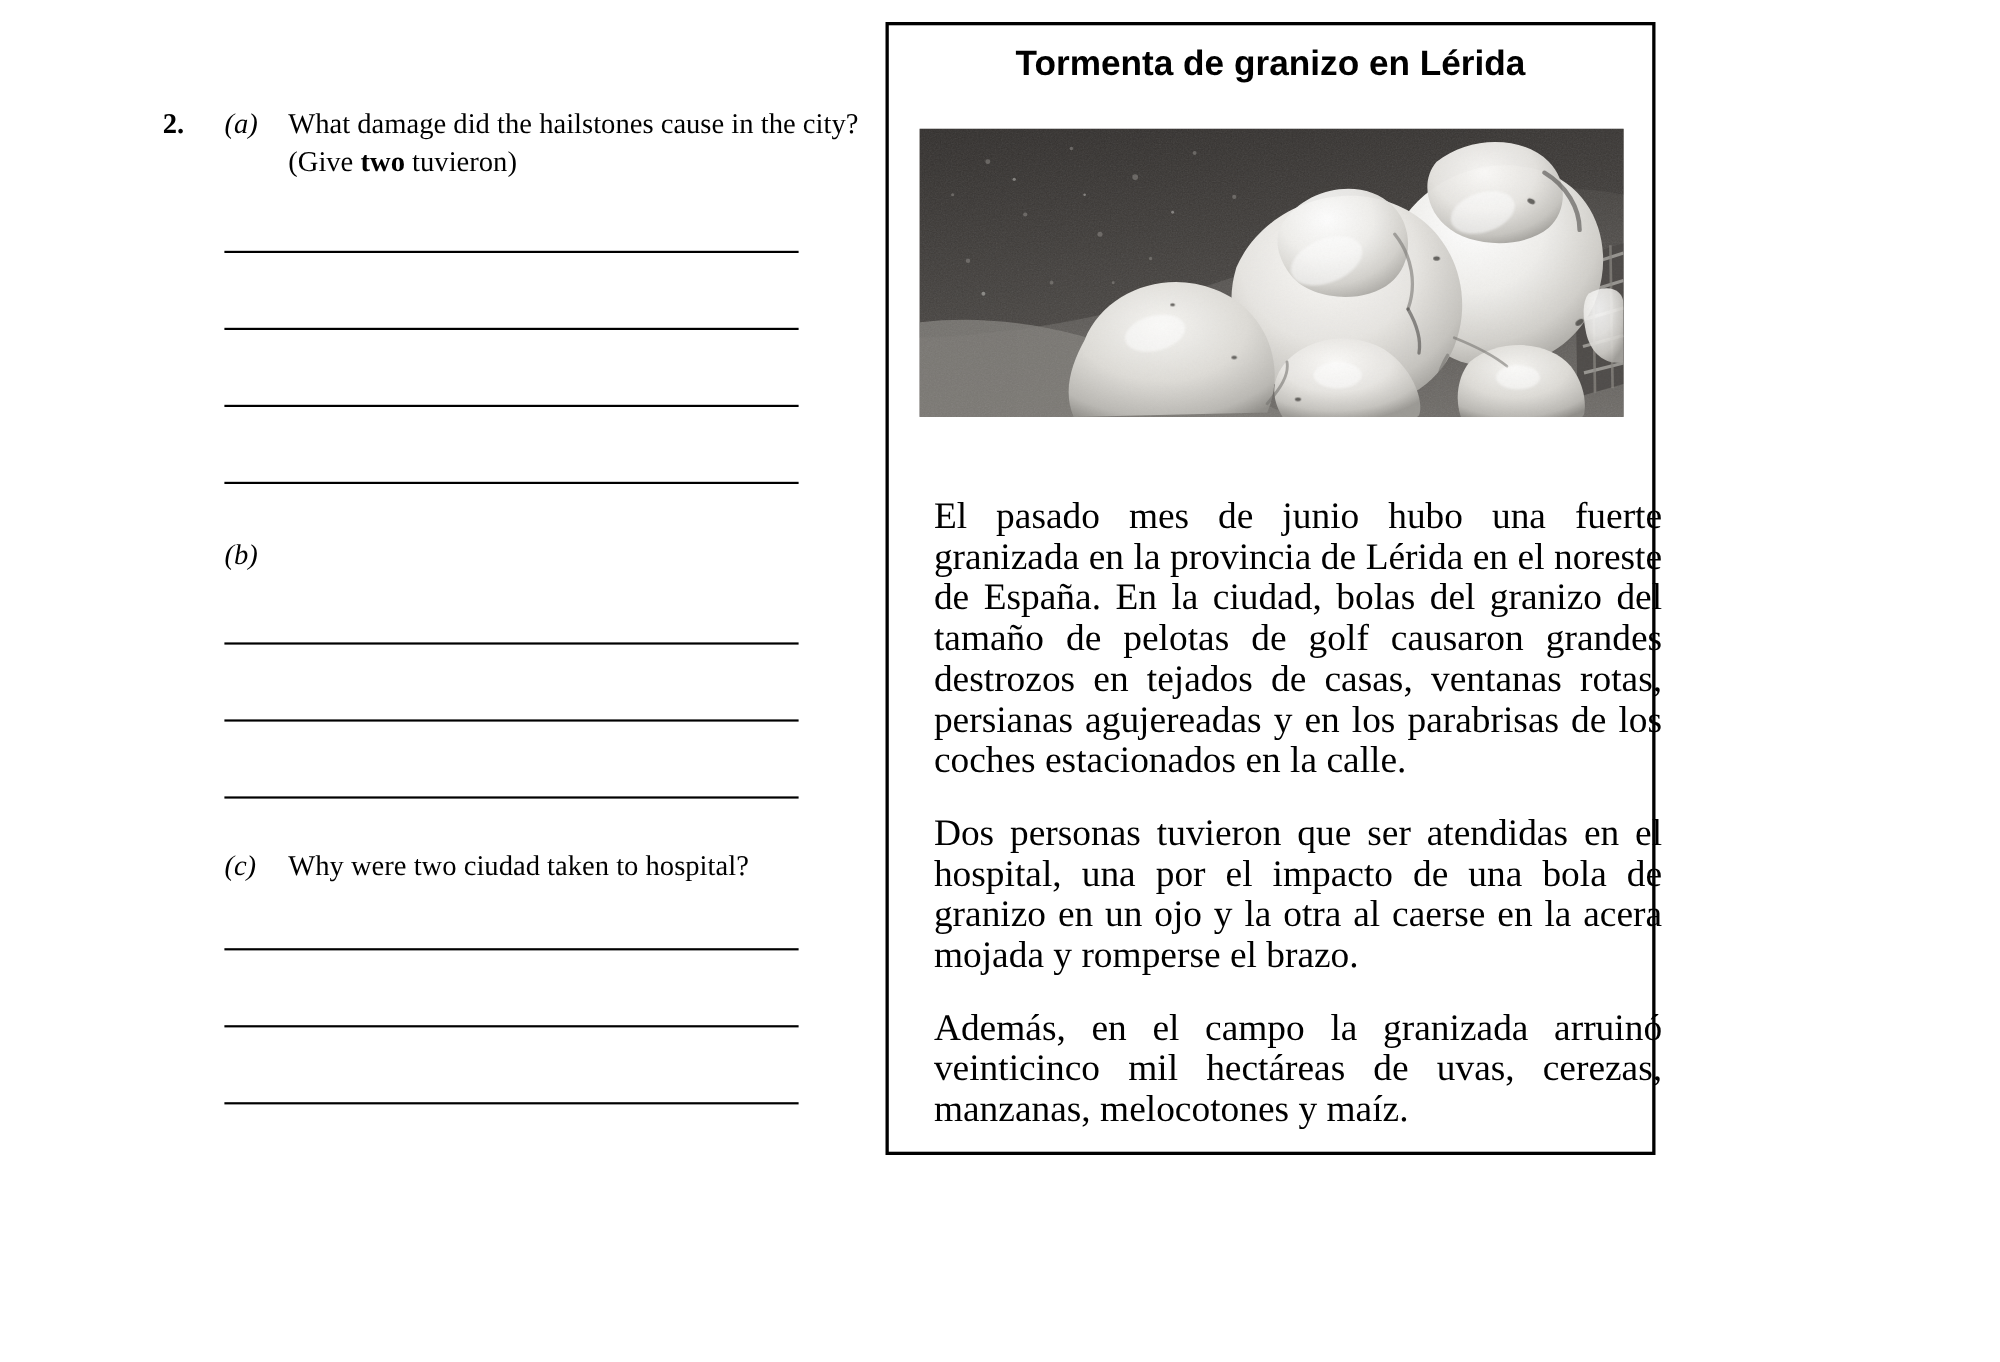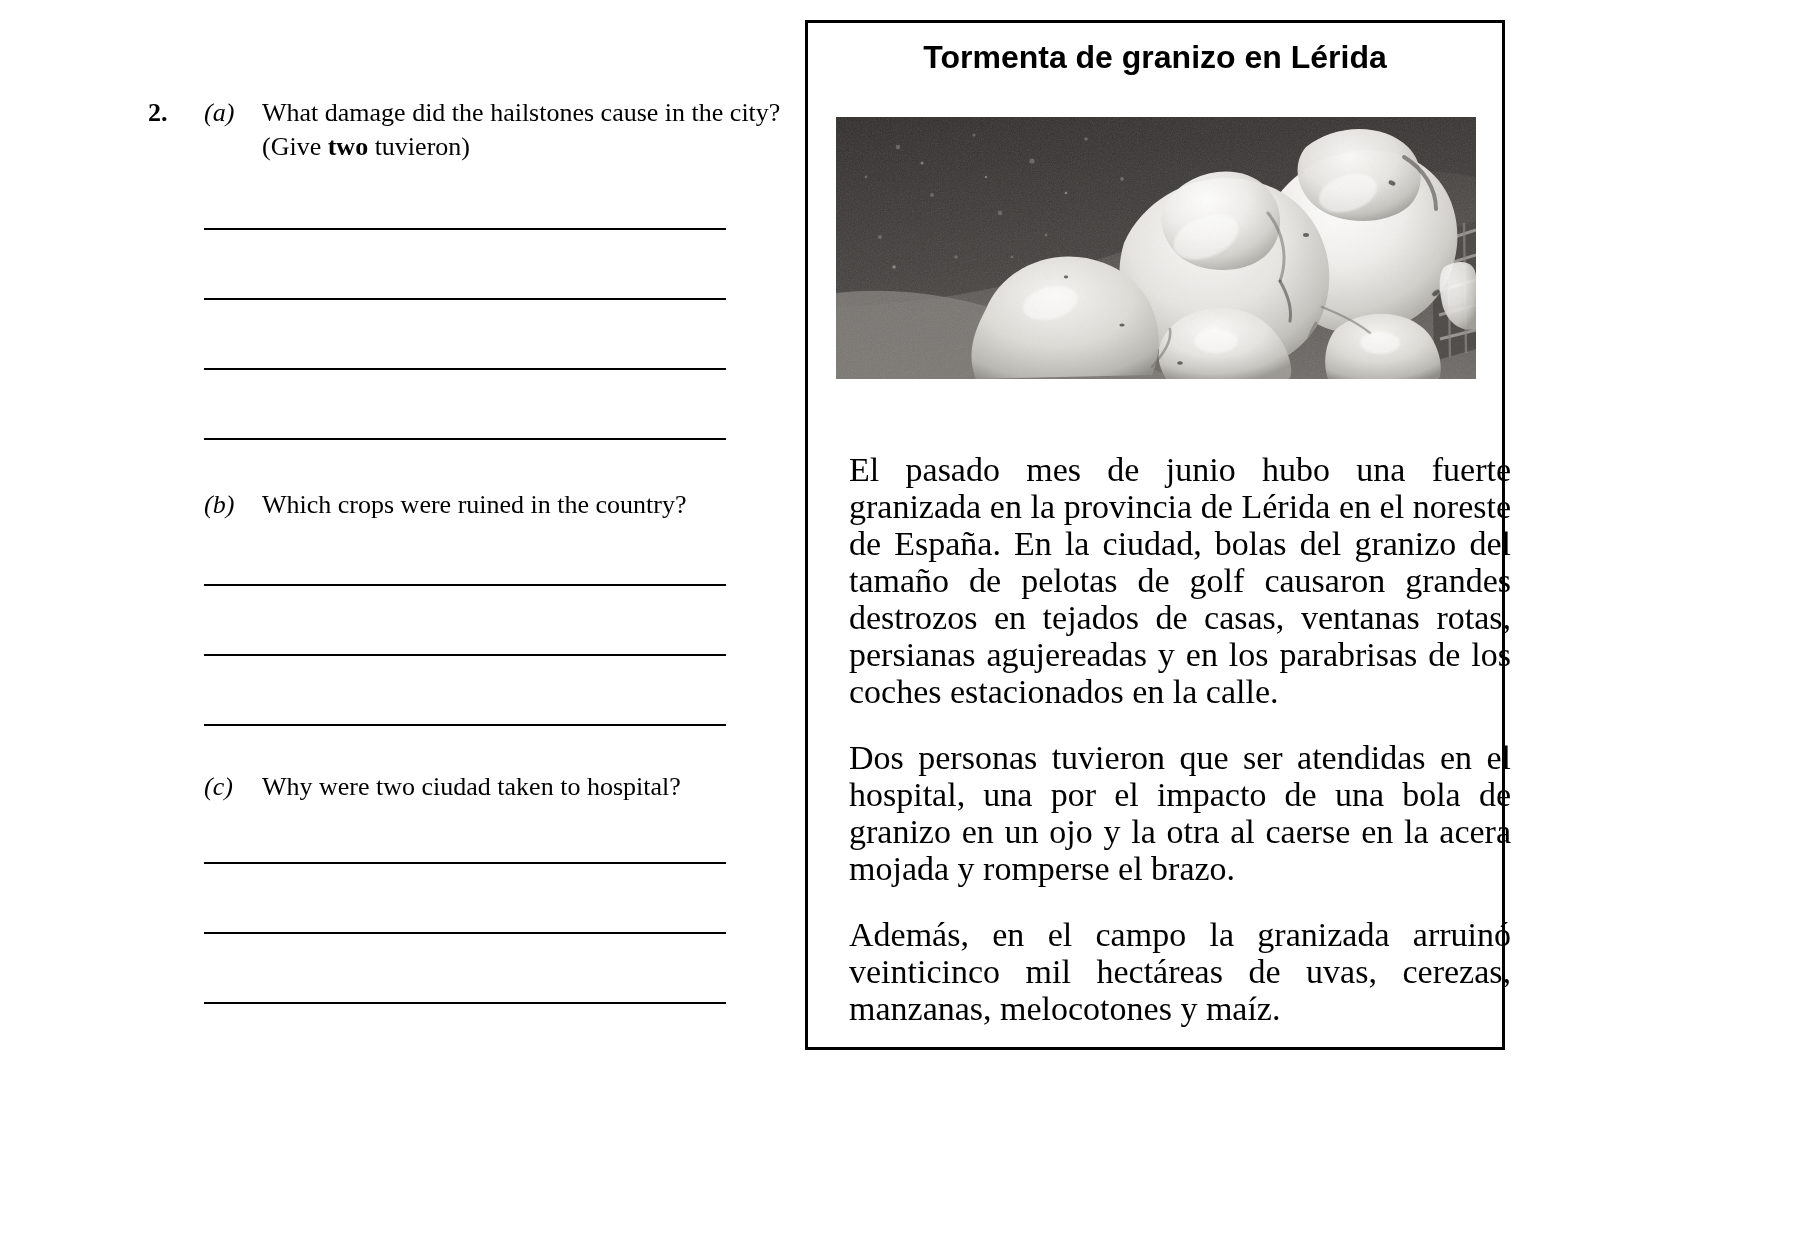--- a/index.html
+++ b/index.html
@@ -122,21 +122,20 @@
   <div class="answer-lines" style="margin-top:64px">
     <div class="rule" style="margin-bottom:68px"></div>
     <div class="rule" style="margin-bottom:68px"></div>
     <div class="rule" style="margin-bottom:68px"></div>
     <div class="rule"></div>
   </div>
 
   <div class="qrow" style="margin-top:48px">
     <div class="q-number"></div>
     <div class="q-letter">(b)</div>
-    <div class="q-text">Which crops were ruined in the country?</div>
   </div>
 
   <div class="answer-lines" style="margin-top:62px">
     <div class="rule" style="margin-bottom:68px"></div>
     <div class="rule" style="margin-bottom:68px"></div>
     <div class="rule"></div>
   </div>
 
   <div class="qrow" style="margin-top:44px">
     <div class="q-number"></div>

